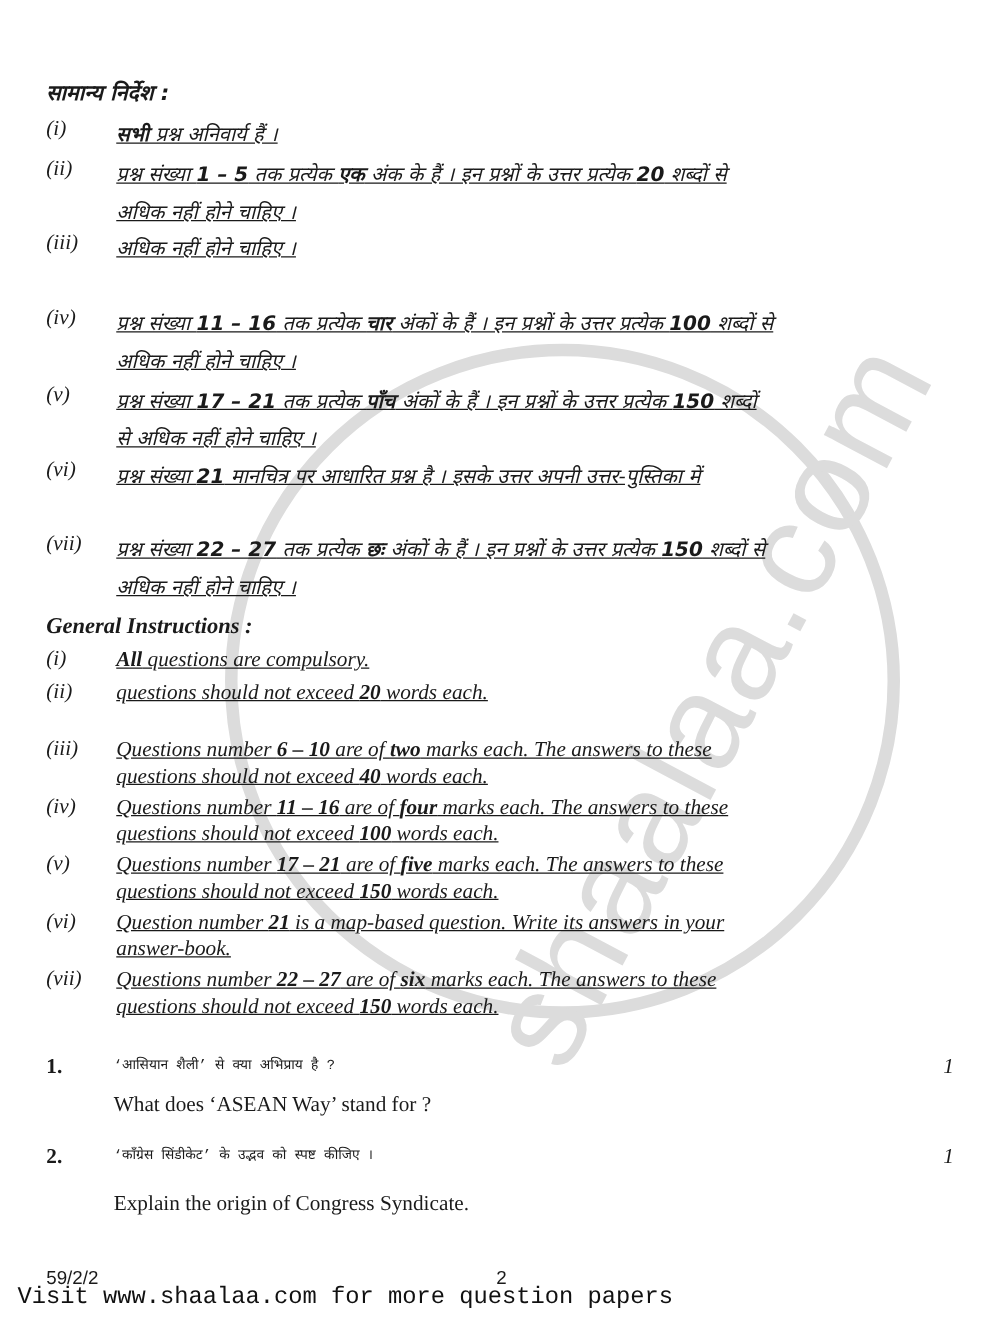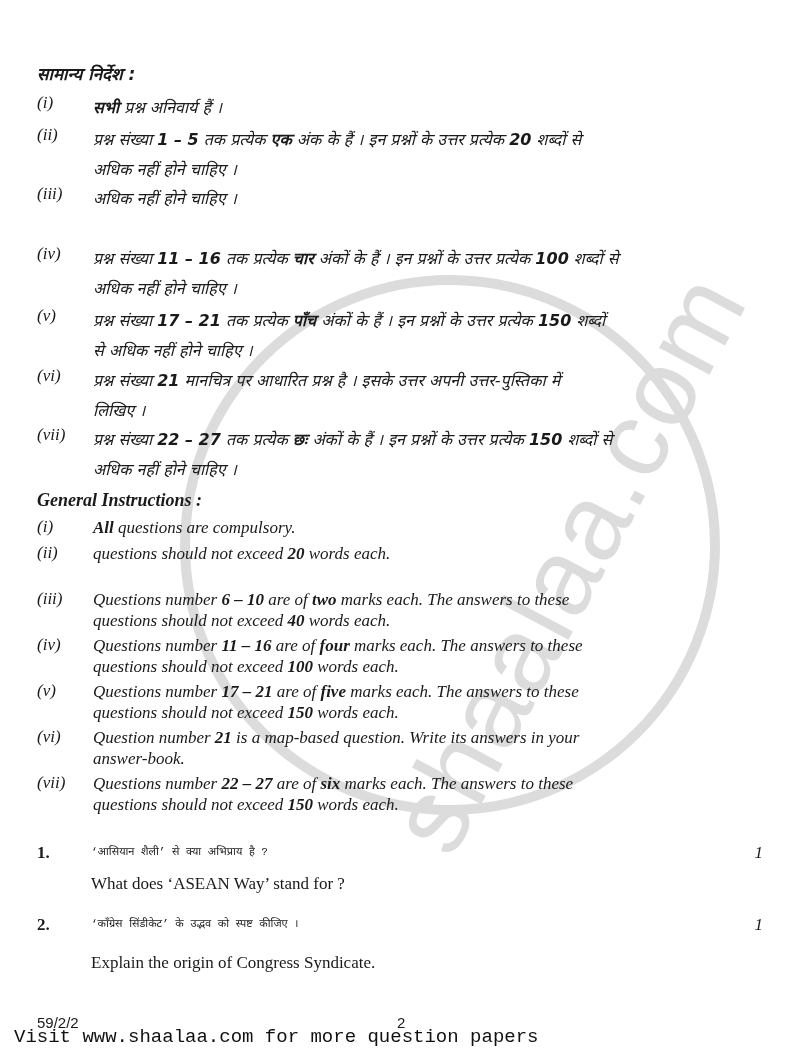--- a/index.html
+++ b/index.html
@@ -16,21 +16,21 @@
 
   .content { position: absolute; left: 0; top: 0; width: 800px; z-index: 1; }
 
   .hi { font-family: "DejaVu Sans", sans-serif; font-style: italic; font-size: 16px; }
   .en { font-family: "Liberation Serif", serif; font-style: italic; font-size: 17px; }
 
   .heading { position: absolute; left: 37px; font-weight: bold; }
   .item { position: absolute; left: 37px; width: 690px; }
   .item .num { position: absolute; left: 0; top: 0; font-family: "Liberation Serif", serif; font-style: italic; font-size: 17px; }
   .item .txt { position: absolute; left: 56px; width: 662px; text-align: justify; }
-  .item .txt div { white-space: nowrap; }
+  .item .txt div { white-space: nowrap; text-decoration: underline; }
   .hi-line { line-height: 30px; height: 30px; }
   .en-line { line-height: 21px; height: 21px; }
   b { font-weight: bold; }
 
   .q { position: absolute; left: 37px; width: 726px; }
   .q .qnum { position: absolute; left: 0; top: 0; font-family: "Liberation Serif", serif; font-weight: bold; font-size: 17px; }
   .q .qhi { position: absolute; left: 54px; top: 0; font-family: Liberation Mono, monospace; font-size: 11px; }
   .q .qen { position: absolute; left: 54px; font-family: "Liberation Serif", serif; font-size: 17px; }
   .q .marks { position: absolute; right: 0; top: 0; font-family: "Liberation Serif", serif; font-style: italic; font-size: 17px; }
 
@@ -78,21 +78,20 @@
           <span class="num">(v)</span>
           <div class="txt">
             <div class="hi-line"><span>प्रश्न संख्या </span><b>17 – 21</b><span> तक प्रत्येक </span><b>पाँच</b><span> अंकों के हैं । इन प्रश्नों के उत्तर प्रत्येक </span><b>150</b><span> शब्दों</span></div>
             <div class="hi-line"><span>से अधिक नहीं होने चाहिए ।</span></div>
           </div>
         </div>
         <div class="item hi" style="top: 366px;">
           <span class="num">(vi)</span>
           <div class="txt">
             <div class="hi-line"><span>प्रश्न संख्या </span><b>21</b><span> मानचित्र पर आधारित प्रश्न है ।  इसके उत्तर अपनी उत्तर-पुस्तिका में</span></div>
-            <div class="hi-line"><span>लिखिए ।</span></div>
           </div>
         </div>
         <div class="item hi" style="top: 425px;">
           <span class="num">(vii)</span>
           <div class="txt">
             <div class="hi-line"><span>प्रश्न संख्या </span><b>22 – 27</b><span> तक प्रत्येक </span><b>छः</b><span> अंकों के हैं । इन प्रश्नों के उत्तर प्रत्येक </span><b>150</b><span> शब्दों से</span></div>
             <div class="hi-line"><span>अधिक नहीं होने चाहिए ।</span></div>
           </div>
         </div>
       </div>

